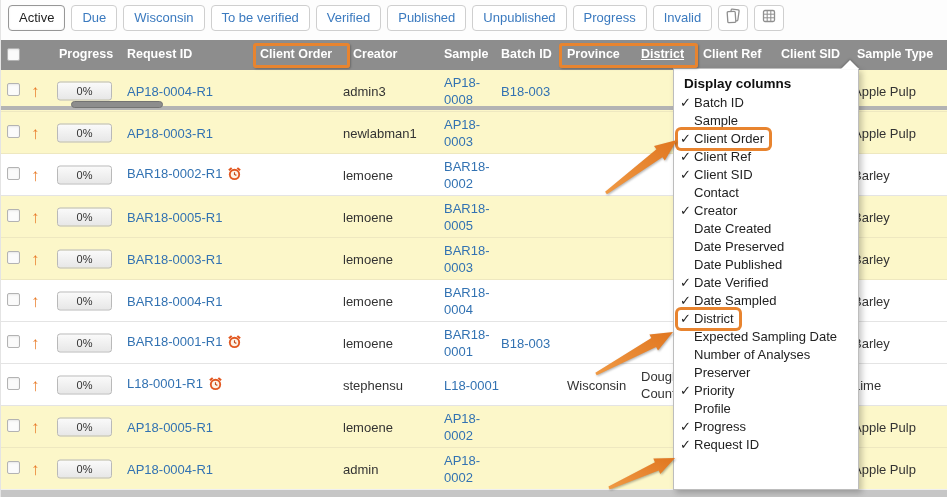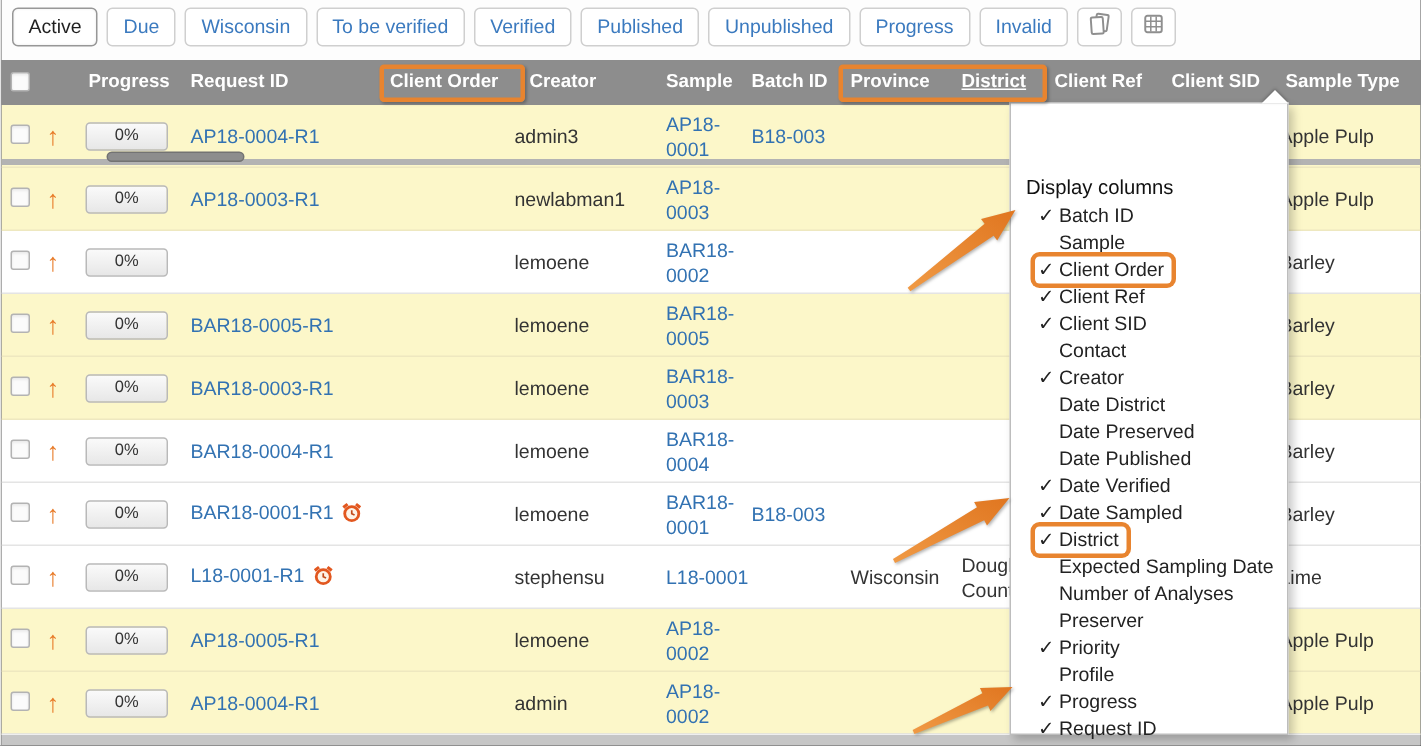--- a/index.html
+++ b/index.html
@@ -53,22 +53,22 @@
 
   
   .footer-sb { position:absolute; left:0; top:489px; width:947px; height:8px; background:#c6c6c6; border-top:1px solid #efefef; }
 
   
   .dd-panel { position:absolute; left:672px; top:68px; width:186px; height:422px; background:#fff;
               border:1px solid #bdbdbd; box-shadow:3px 3px 6px rgba(0,0,0,.22); z-index:5; }
   .dd-caret { position:absolute; left:840px; top:60px; width:0; height:0; z-index:6;
               border-left:9px solid transparent; border-right:9px solid transparent; border-bottom:9px solid #fff;
               filter:drop-shadow(0 -1px 1px rgba(0,0,0,.25)); }
-  .dd-title { font-weight:normal; font-size:13.5px; color:#111; padding:7px 12px 3px 10px; white-space:nowrap;margin-top:41px; }
-  .dd-item { height:18px; line-height:18px; padding-left:16px; font-size:13px; color:#222; white-space:nowrap; cursor:pointer; }
+  .dd-title { font-weight:bold; font-size:13.5px; color:#111; padding:7px 12px 3px 10px; white-space:nowrap; }
+  .dd-item { height:18px; line-height:18px; padding-left:4px; font-size:13px; color:#222; white-space:nowrap; cursor:pointer; }
   .dd-item .inner { display:inline-block; padding:0 5px 0 2px; border-radius:3px; }
   .dd-item.boxed .inner { box-shadow:0 0 0 3px #e8842f; }
   .dd-item .chk { display:inline-block; width:14px; color:#222; }
 
   
   .ann-box { position:absolute; border:3px solid #e8842f; border-radius:3px; z-index:6;
              box-shadow:1px 1px 2px rgba(0,0,0,.25); }
   .ann-box.b1 { left:252px; top:43px; width:97px; height:25px; }
   .ann-box.b2 { left:558px; top:43px; width:139px; height:25px; }
   .ann-arrow { position:absolute; z-index:8; }
@@ -127,21 +127,21 @@
 
   <div class="tbody" id="tbody">
   <div class="row hl">
     <span class="cell c-check"><span class="cb"></span></span>
     <span class="cell c-pri">↑</span>
     <span class="cell c-prog"><span class="progbtn">0%</span></span>
     <span class="cell c-req">
       <a class="lnk">AP18-0004-R1</a>
     </span>
     <span class="cell c-creator">admin3</span>
-    <span class="cell c-sample"><a class="lnk">AP18-0001</a></span>
+    <span class="cell c-sample"><a class="lnk">AP18-0008</a></span>
     <span class="cell c-batch"><a class="lnk">B18-003</a></span>
     <span class="cell c-prov"></span>
     <span class="cell c-dist"></span>
     <span class="cell c-stype">Apple Pulp</span>
   </div>
 
   <div class="row hl">
     <span class="cell c-check"><span class="cb"></span></span>
     <span class="cell c-pri">↑</span>
     <span class="cell c-prog"><span class="progbtn">0%</span></span>
@@ -153,20 +153,28 @@
     <span class="cell c-batch"><a class="lnk"></a></span>
     <span class="cell c-prov"></span>
     <span class="cell c-dist"></span>
     <span class="cell c-stype">Apple Pulp</span>
   </div>
 
   <div class="row">
     <span class="cell c-check"><span class="cb"></span></span>
     <span class="cell c-pri">↑</span>
     <span class="cell c-prog"><span class="progbtn">0%</span></span>
+    <span class="cell c-req">
+      <a class="lnk">BAR18-0002-R1</a><span class="alarm"><svg width="15" height="15" viewBox="0 0 16 16">
+              <path d="M2 4.6 L5 2.2 M14 4.6 L11 2.2" stroke="#e2571f" stroke-width="2.2" fill="none"></path>
+              <circle cx="8" cy="9" r="6" fill="#e2571f"></circle>
+              <circle cx="8" cy="9" r="4" fill="#fdf3e7"></circle>
+              <path d="M8 6.6 V9 L10 10" stroke="#c24a1a" stroke-width="1.2" fill="none"></path>
+            </svg></span>
+    </span>
     <span class="cell c-creator">lemoene</span>
     <span class="cell c-sample"><a class="lnk">BAR18-0002</a></span>
     <span class="cell c-batch"><a class="lnk"></a></span>
     <span class="cell c-prov"></span>
     <span class="cell c-dist"></span>
     <span class="cell c-stype">Barley</span>
   </div>
 
   <div class="row hl">
     <span class="cell c-check"><span class="cb"></span></span>
@@ -290,21 +298,21 @@
   <div class="dd-panel">
     <div class="dd-title">Display columns</div>
     <div id="dd-items">
         <div class="dd-item"><span class="inner"><span class="chk">✓</span><span>Batch ID</span></span></div>
         <div class="dd-item"><span class="inner"><span class="chk"></span><span>Sample</span></span></div>
         <div class="dd-item boxed"><span class="inner"><span class="chk">✓</span><span>Client Order</span></span></div>
         <div class="dd-item"><span class="inner"><span class="chk">✓</span><span>Client Ref</span></span></div>
         <div class="dd-item"><span class="inner"><span class="chk">✓</span><span>Client SID</span></span></div>
         <div class="dd-item"><span class="inner"><span class="chk"></span><span>Contact</span></span></div>
         <div class="dd-item"><span class="inner"><span class="chk">✓</span><span>Creator</span></span></div>
-        <div class="dd-item"><span class="inner"><span class="chk"></span><span>Date District</span></span></div>
+        <div class="dd-item"><span class="inner"><span class="chk"></span><span>Date Created</span></span></div>
         <div class="dd-item"><span class="inner"><span class="chk"></span><span>Date Preserved</span></span></div>
         <div class="dd-item"><span class="inner"><span class="chk"></span><span>Date Published</span></span></div>
         <div class="dd-item"><span class="inner"><span class="chk">✓</span><span>Date Verified</span></span></div>
         <div class="dd-item"><span class="inner"><span class="chk">✓</span><span>Date Sampled</span></span></div>
         <div class="dd-item boxed"><span class="inner"><span class="chk">✓</span><span>District</span></span></div>
         <div class="dd-item"><span class="inner"><span class="chk"></span><span>Expected Sampling Date</span></span></div>
         <div class="dd-item"><span class="inner"><span class="chk"></span><span>Number of Analyses</span></span></div>
         <div class="dd-item"><span class="inner"><span class="chk"></span><span>Preserver</span></span></div>
         <div class="dd-item"><span class="inner"><span class="chk">✓</span><span>Priority</span></span></div>
         <div class="dd-item"><span class="inner"><span class="chk"></span><span>Profile</span></span></div>

